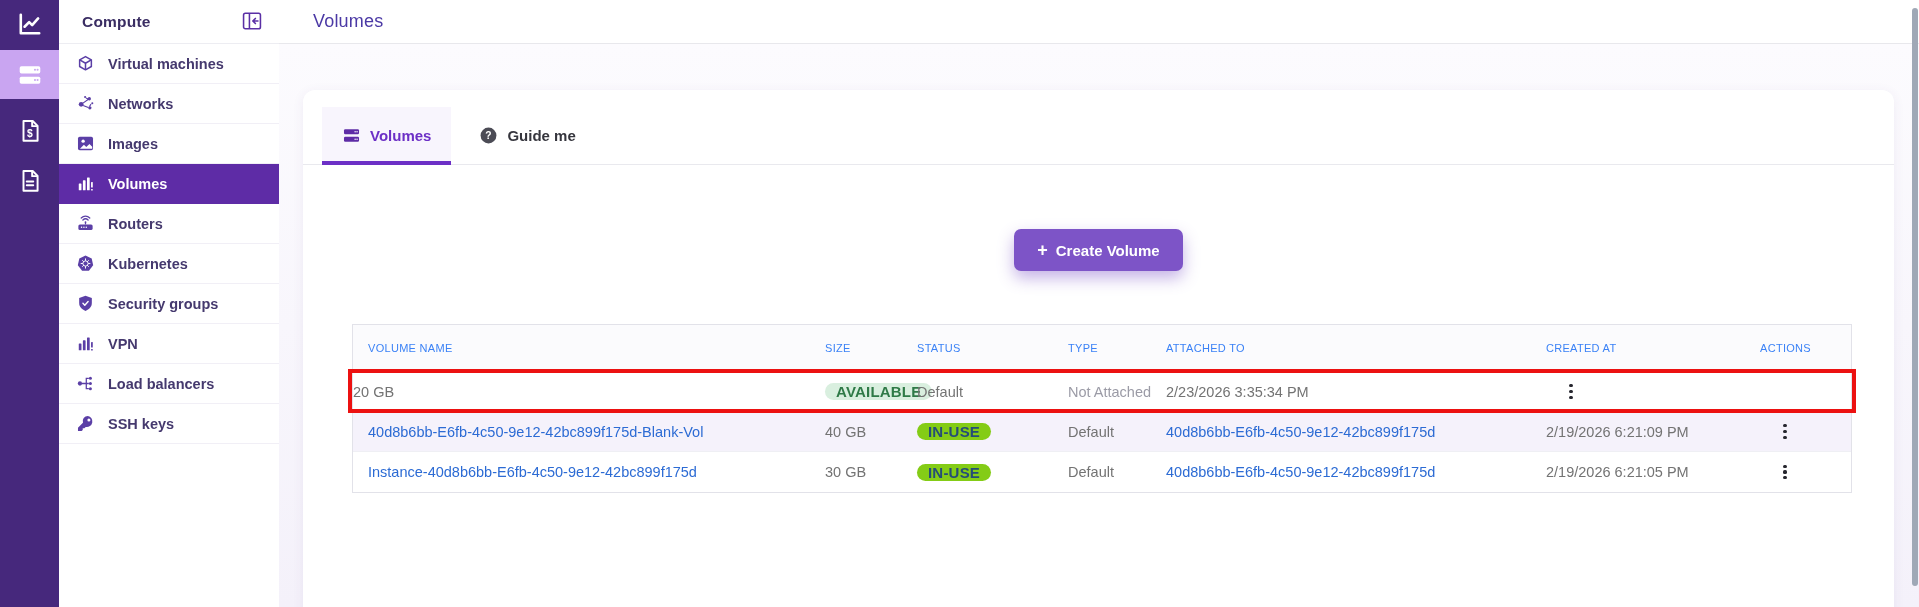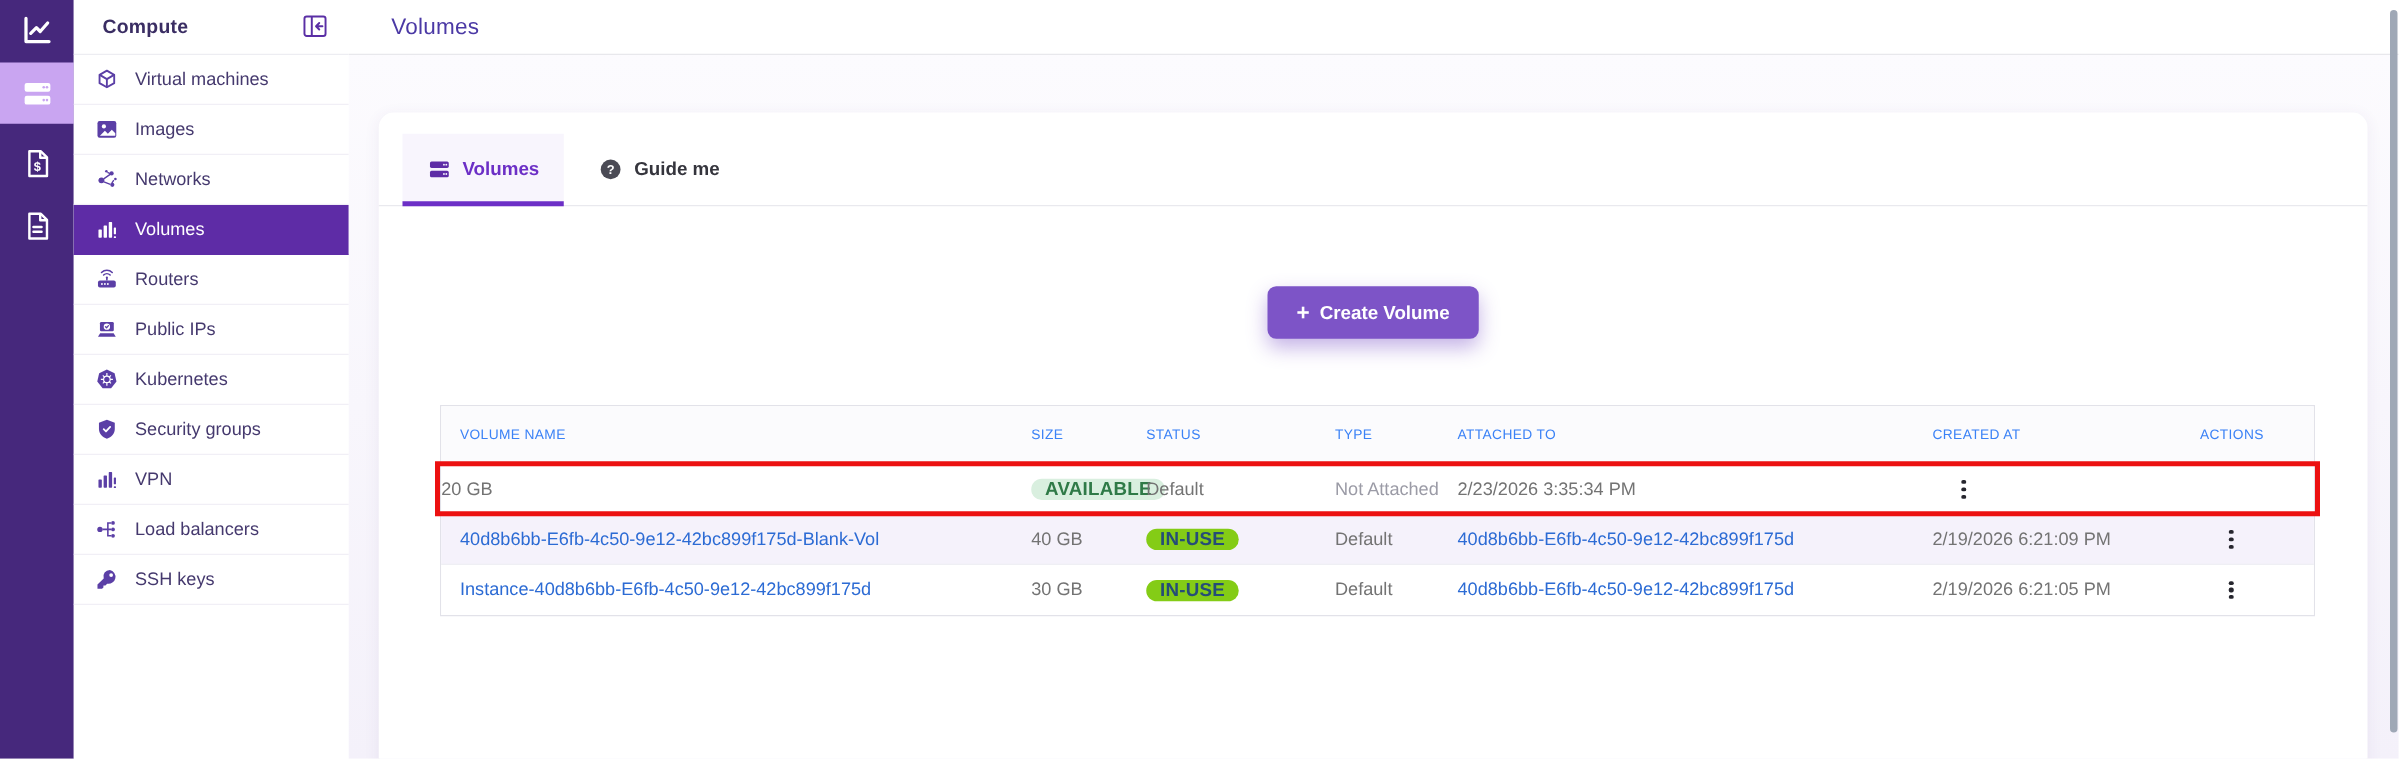--- a/index.html
+++ b/index.html
@@ -28,21 +28,21 @@
     height: 44px; border-bottom: 1px solid #ededf2;
     display: flex; align-items: center; justify-content: space-between;
     padding: 0 14px 0 23px;
   }
   .sidebar-title { font-size: 15.5px; font-weight: 600; color: #3a2d63; letter-spacing: .2px; }
   .collapse-btn { width: 24px; height: 24px; color: #5a2fa5; cursor: pointer; display:flex; }
   .collapse-btn svg { width: 22px; height: 22px; }
   .menu-item {
     height: 40px; display: flex; align-items: center; gap: 13px;
     padding-left: 17px; border-bottom: 1px solid #f1eff6;
-    color: #45396e; font-size: 14.5px; font-weight: 400; cursor: pointer;
+    color: #45396e; font-size: 14.5px; font-weight: 700; cursor: pointer;
   }
   .menu-item .mi-icon { width: 19px; height: 19px; color: #5b3fa6; display: flex; }
   .menu-item .mi-icon svg { width: 19px; height: 19px; }
   .menu-item.selected { background: #5e2ca6; color: #fff; border-color: #5e2ca6; }
   .menu-item.selected .mi-icon { color: #fff; }
   
   .main { flex: 1; display: flex; flex-direction: column; min-width: 0; }
   .topbar {
     height: 44px; background: #fff; border-bottom: 1px solid #e8e8ec;
     display: flex; align-items: center; padding-left: 34px; flex-shrink: 0;
@@ -169,40 +169,40 @@
             <path d="M12 3.2l7.4 4.2v8.4L12 20l-7.4-4.2V7.4z"></path>
             <path d="M4.8 7.5L12 11.7l7.2-4.2M12 11.7V20"></path>
           </svg>
         </span>
       <span>Virtual machines</span>
     </div>
 
     <div class="menu-item">
       <span class="mi-icon">
           <svg viewBox="0 0 24 24" fill="currentColor">
-            <rect x="2.5" y="3.5" width="19" height="17" rx="2.2"></rect>
-            <circle cx="9" cy="9" r="2.1" fill="#fff"></circle>
-            <path d="M5 18.5l5-5 3 3 4-4 3.5 3.5v2.5z" fill="#fff"></path>
-          </svg>
-        </span>
-      <span>Images</span>
-    </div>
-
-    <div class="menu-item">
-      <span class="mi-icon">
-          <svg viewBox="0 0 24 24" fill="currentColor">
             <path d="M8.8 11.5l6.5-4.5M9 14.5l6.5 2.5M12.5 5l3 1.2M19 12.8l-2 3" stroke="currentColor" stroke-width="1.4"></path>
             <circle cx="6.5" cy="13" r="3"></circle>
             <circle cx="16.8" cy="6" r="2.1"></circle>
             <circle cx="17.5" cy="17.5" r="2.1"></circle>
             <circle cx="11.5" cy="3.8" r="1.3"></circle>
             <circle cx="20.6" cy="11.6" r="1.3"></circle>
           </svg>
         </span>
       <span>Networks</span>
+    </div>
+
+    <div class="menu-item">
+      <span class="mi-icon">
+          <svg viewBox="0 0 24 24" fill="currentColor">
+            <rect x="2.5" y="3.5" width="19" height="17" rx="2.2"></rect>
+            <circle cx="9" cy="9" r="2.1" fill="#fff"></circle>
+            <path d="M5 18.5l5-5 3 3 4-4 3.5 3.5v2.5z" fill="#fff"></path>
+          </svg>
+        </span>
+      <span>Images</span>
     </div>
 
     <div class="menu-item selected">
       <span class="mi-icon">
           <svg viewBox="0 0 24 24" fill="currentColor">
             <rect x="3.5" y="12" width="3.4" height="8.5" rx=".7"></rect>
             <rect x="8.7" y="8" width="3.4" height="12.5" rx=".7"></rect>
             <rect x="13.9" y="4.5" width="3.4" height="16" rx=".7"></rect>
             <rect x="19" y="10" width="2.2" height="7" rx=".7"></rect>
             <rect x="19" y="19" width="2.2" height="1.8" rx=".7"></rect>
@@ -220,31 +220,20 @@
             <path d="M12 10v3.2" stroke="currentColor" stroke-width="1.6"></path>
             <rect x="3" y="13.2" width="18" height="7" rx="2"></rect>
             <circle cx="7" cy="16.7" r=".95" fill="#fff"></circle>
             <circle cx="10" cy="16.7" r=".95" fill="#fff"></circle>
             <circle cx="13" cy="16.7" r=".95" fill="#fff"></circle>
           </svg>
         </span>
       <span>Routers</span>
     </div>
 
-    <div class="menu-item">
-      <span class="mi-icon">
-          <svg viewBox="0 0 24 24" fill="currentColor">
-            <rect x="5" y="4.5" width="14" height="9.5" rx="1.4"></rect>
-            <path d="M3 19.5h18l-2.2-3.6H5.2z"></path>
-            <circle cx="12" cy="9.3" r="3.2" fill="#fff"></circle>
-            <path d="M10.6 9.3l1.1 1.1 1.9-2.2" fill="none" stroke="currentColor" stroke-width="1.3" stroke-linecap="round" stroke-linejoin="round"></path>
-          </svg>
-        </span>
-      <span>Public IPs</span>
-    </div>
 
     <div class="menu-item">
       <span class="mi-icon">
           <svg viewBox="0 0 24 24" fill="currentColor">
             <path d="M12 2l7.8 3.8 1.9 8.4-5.4 6.8H7.7l-5.4-6.8 1.9-8.4z"></path>
             <g stroke="#fff" stroke-width="1.2" fill="none">
               <circle cx="12" cy="12" r="3.3"></circle>
               <path d="M12 5.6v3M12 15.4v3M5.9 12h2.8M15.3 12h2.8M7.9 7.9l2 2M14.1 14.1l2 2M16.1 7.9l-2 2M9.9 14.1l-2 2"></path>
             </g>
           </svg>

